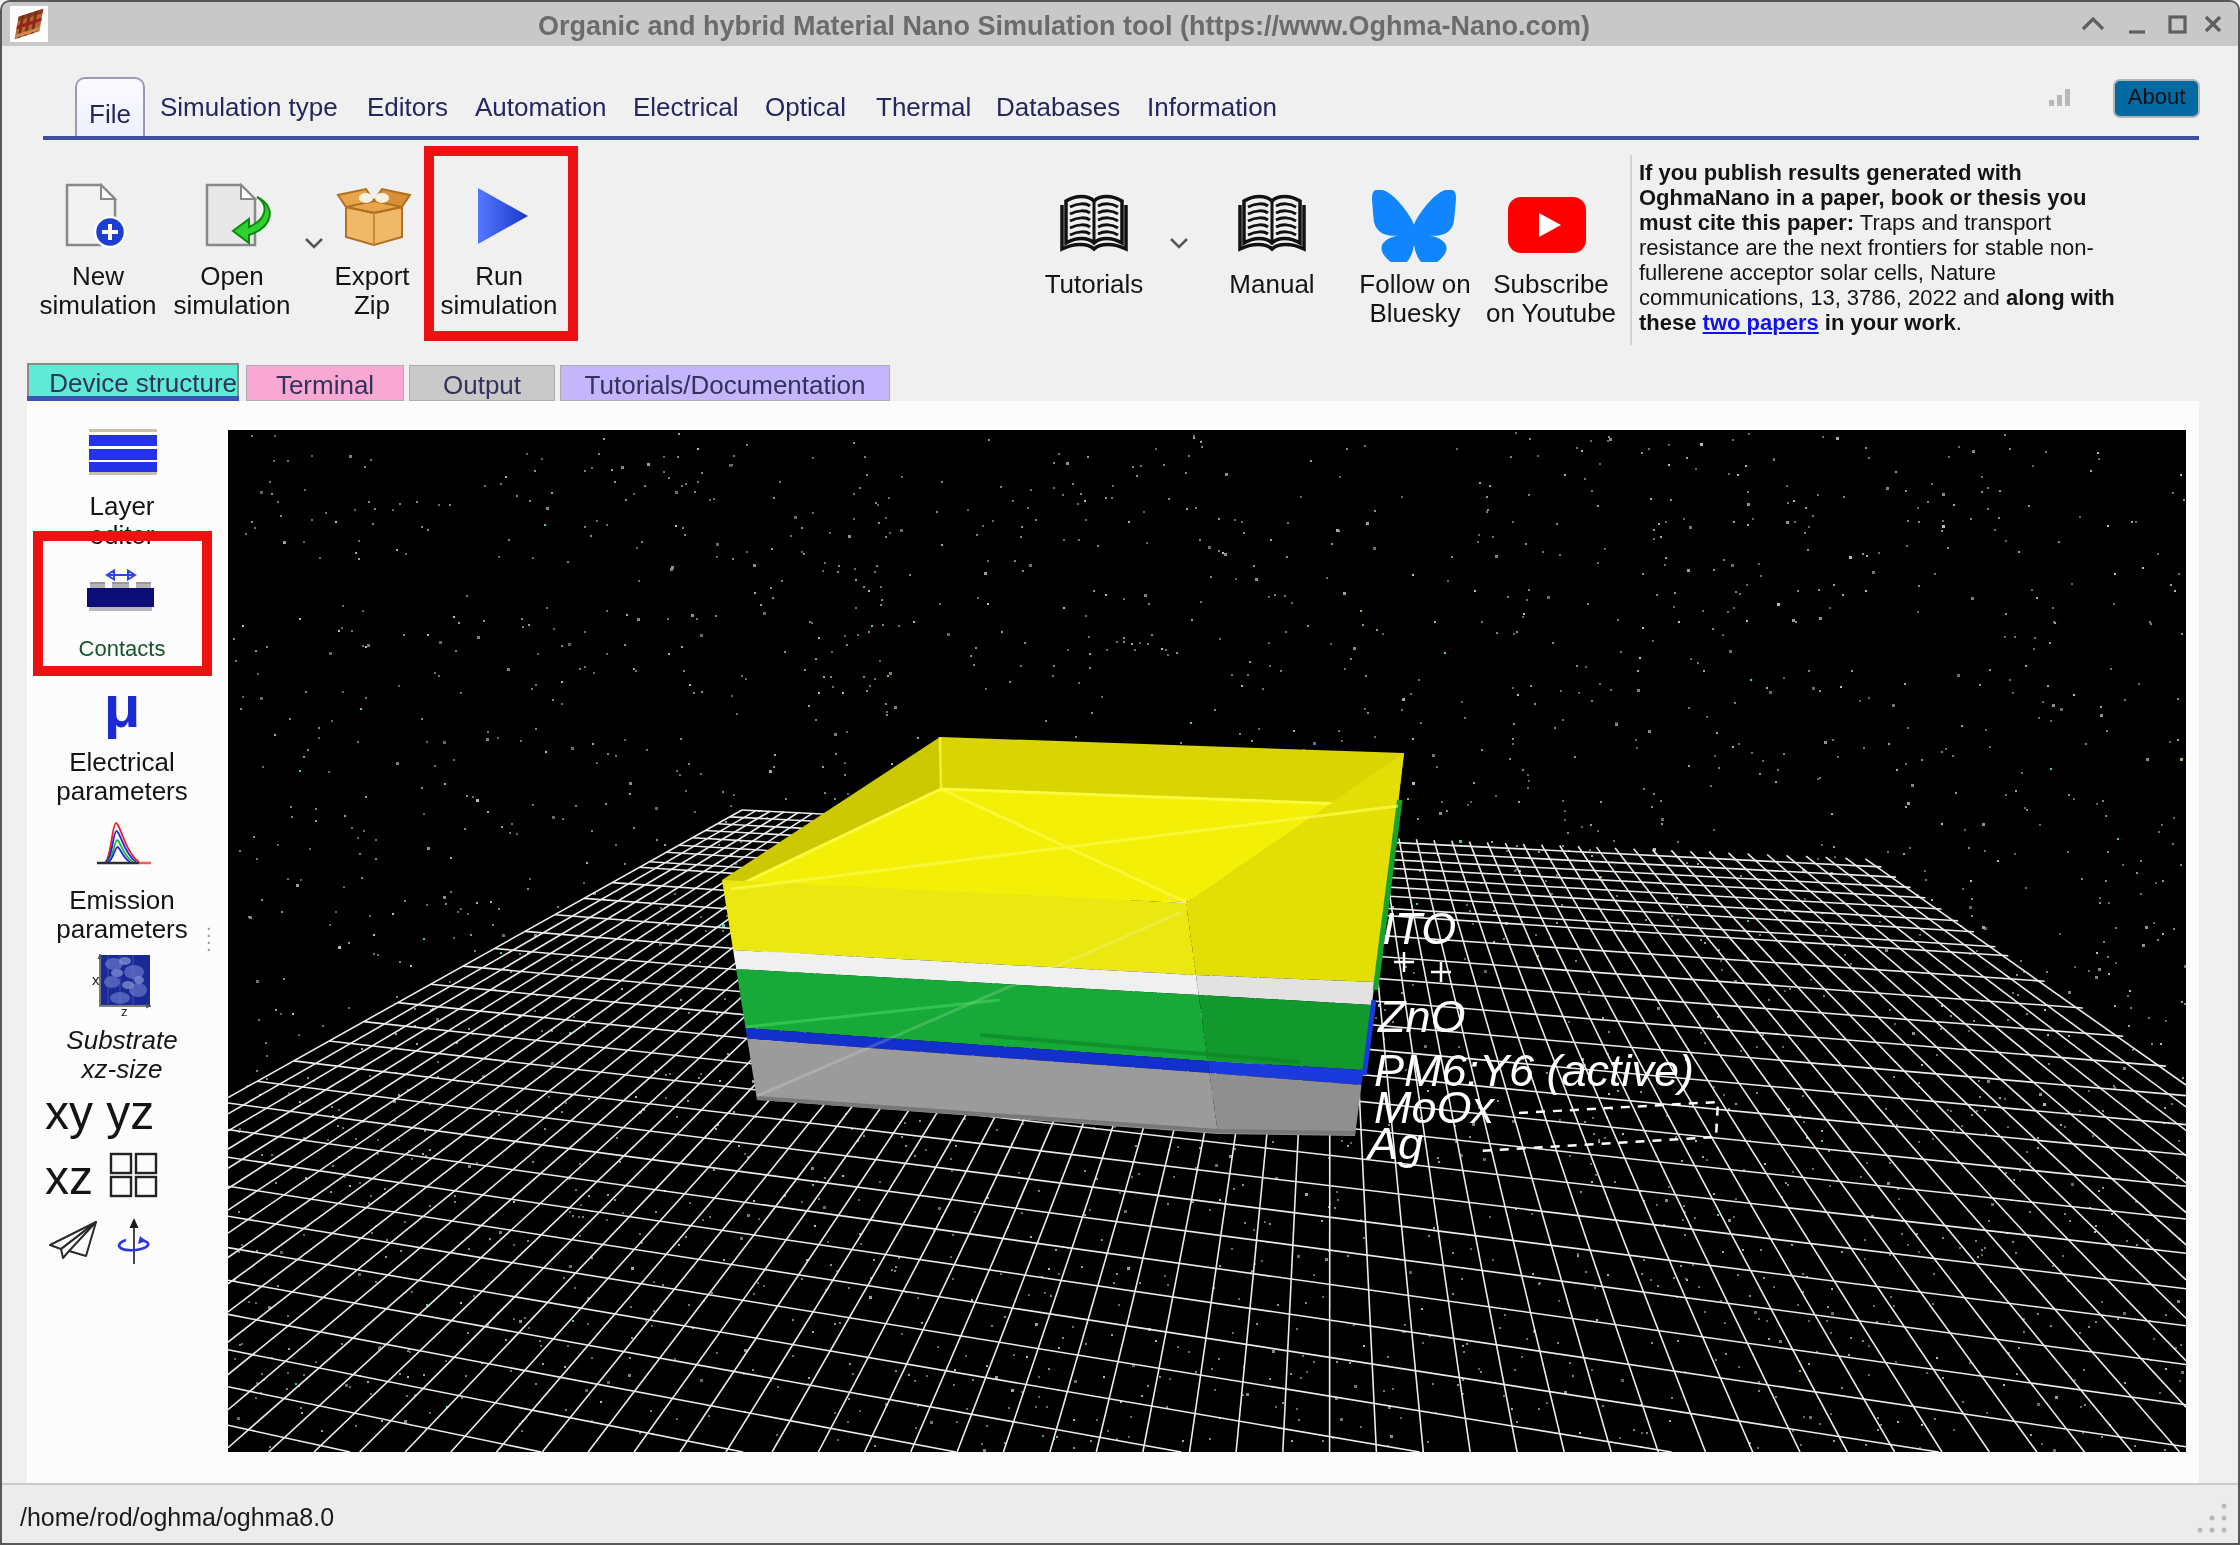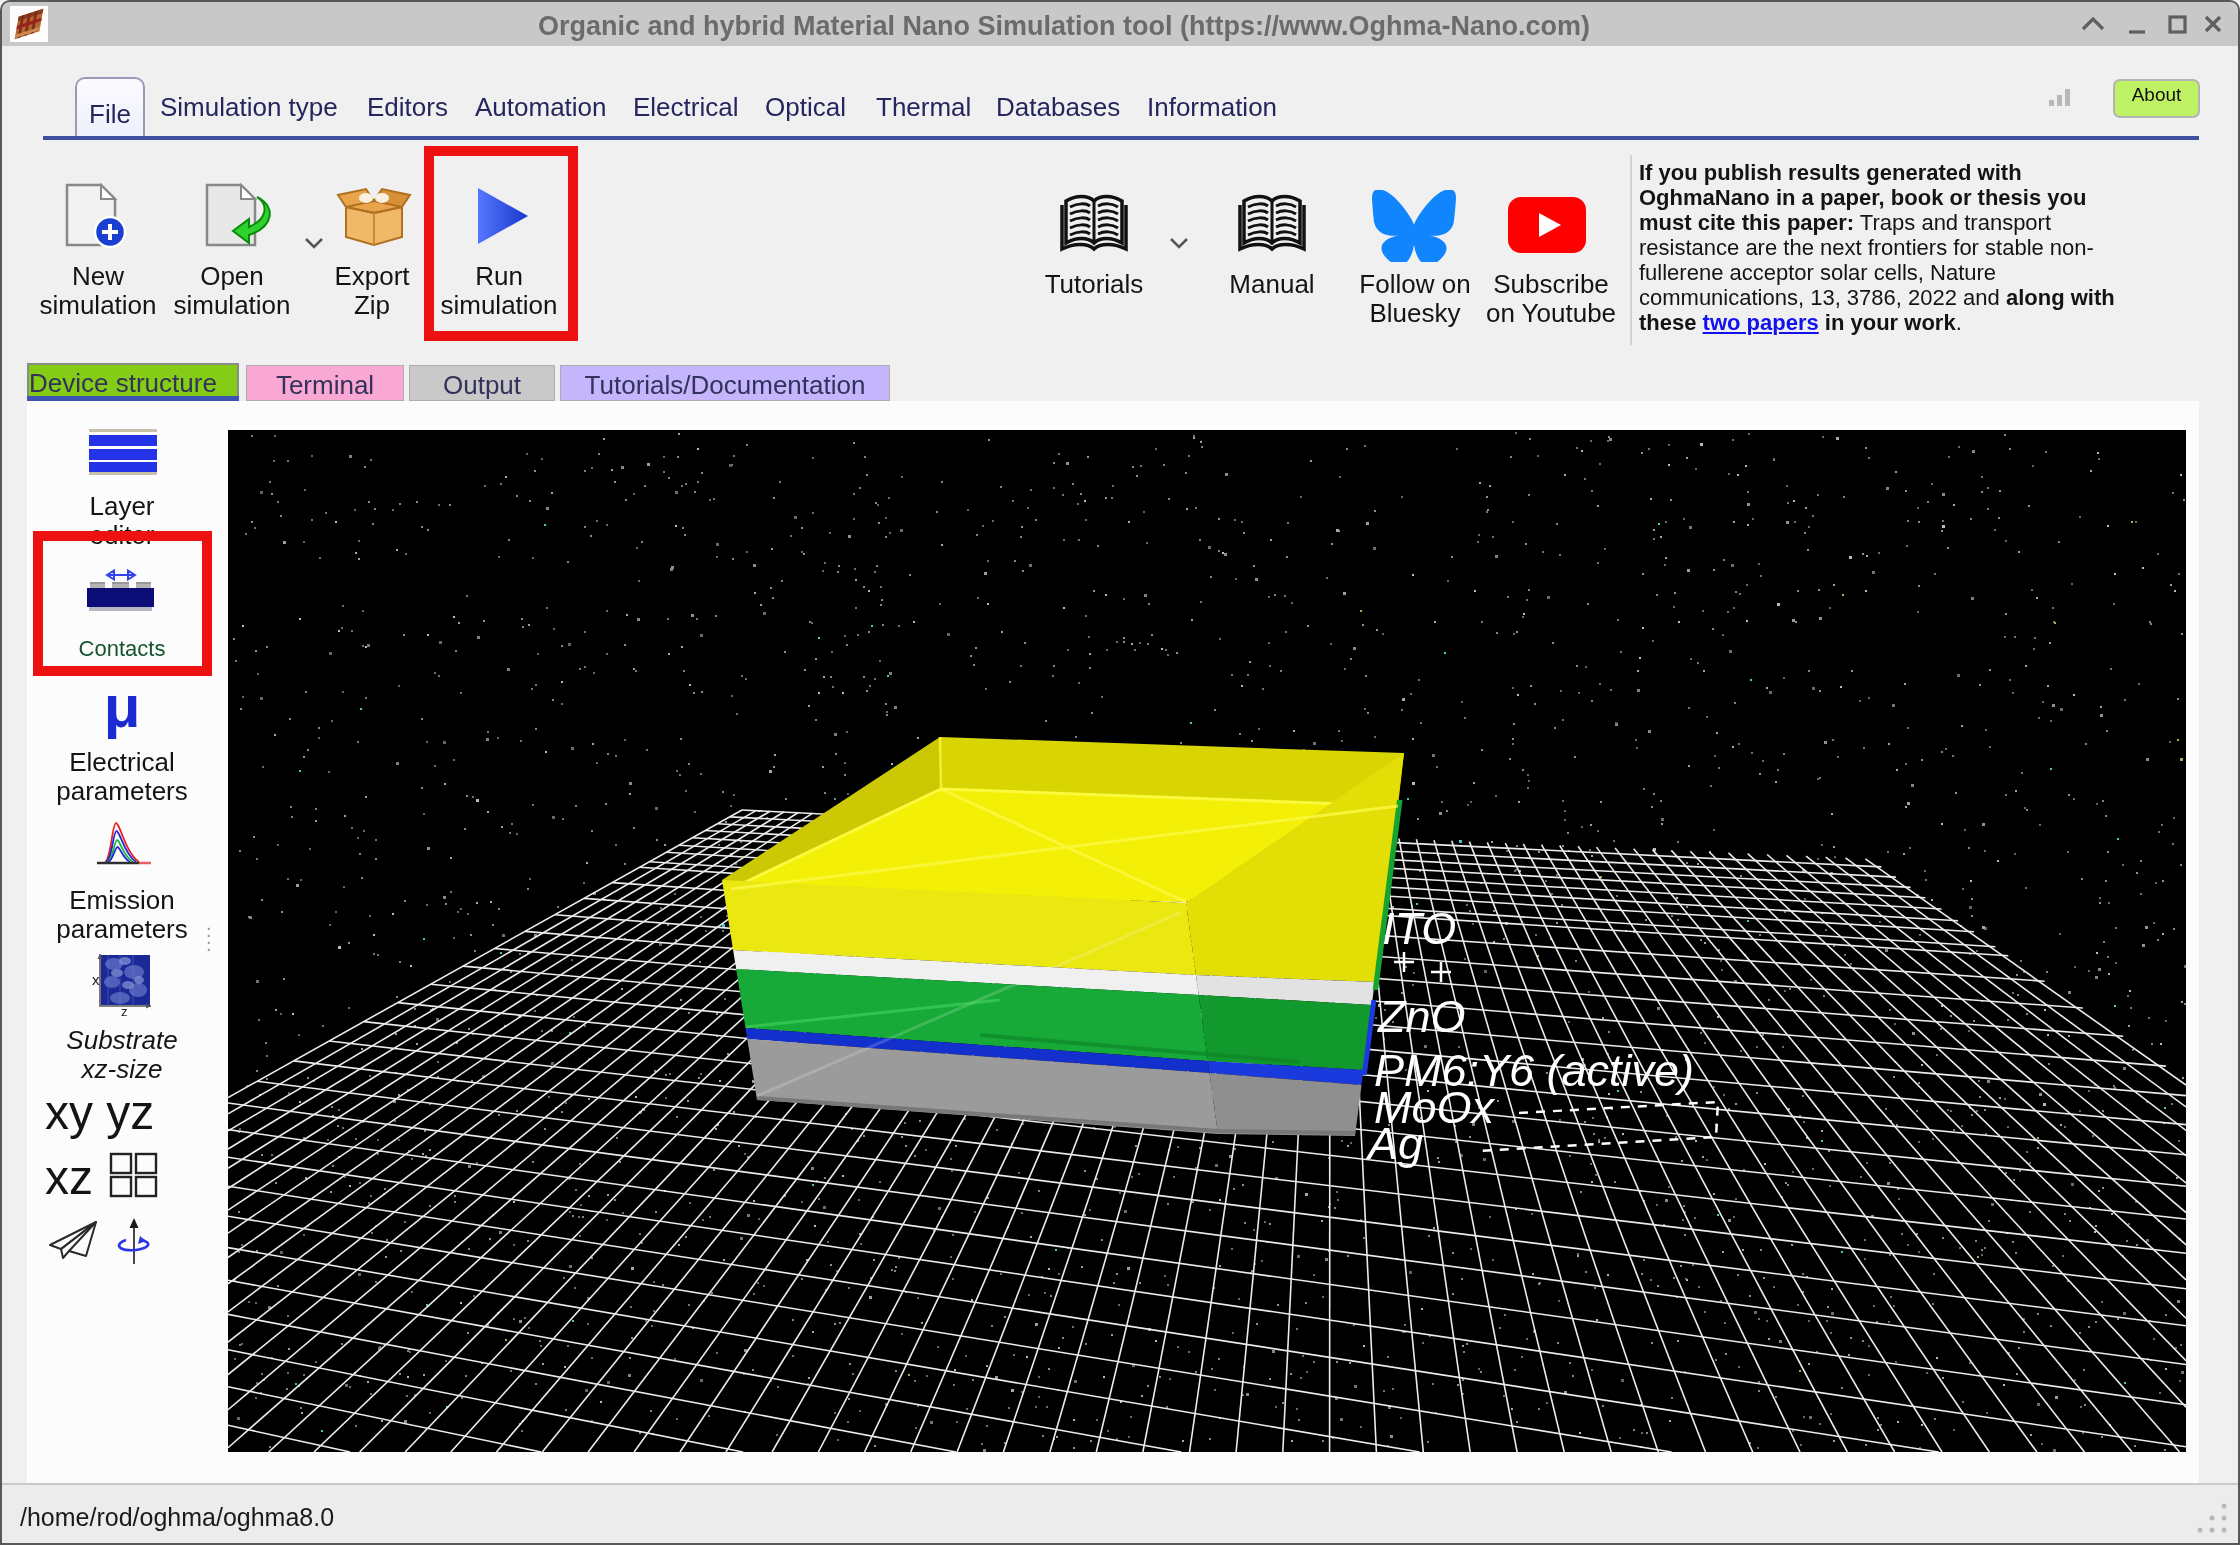--- a/index.html
+++ b/index.html
@@ -32,21 +32,21 @@
 <div style="position:absolute;left:75px;top:77px;width:70px;height:60px;background:linear-gradient(#fbfbff,#eef0fa);border:2px solid #9a9ab8;border-bottom:none;border-radius:10px 10px 0 0;box-sizing:border-box;text-align:center;font-size:26px;color:#26265e;padding-top:20px">File</div>
 <div style="position:absolute;left:160px;top:92px;font-size:26px;color:#26265e">Simulation type</div>
 <div style="position:absolute;left:367px;top:92px;font-size:26px;color:#26265e">Editors</div>
 <div style="position:absolute;left:475px;top:92px;font-size:26px;color:#26265e">Automation</div>
 <div style="position:absolute;left:633px;top:92px;font-size:26px;color:#26265e">Electrical</div>
 <div style="position:absolute;left:765px;top:92px;font-size:26px;color:#26265e">Optical</div>
 <div style="position:absolute;left:876px;top:92px;font-size:26px;color:#26265e">Thermal</div>
 <div style="position:absolute;left:996px;top:92px;font-size:26px;color:#26265e">Databases</div>
 <div style="position:absolute;left:1147px;top:92px;font-size:26px;color:#26265e">Information</div>
 <div style="position:absolute;left:43px;top:136px;width:2156px;height:4px;background:#3e4f9f"></div>
-<div style="position:absolute;left:2113px;top:79px;width:87px;height:39px;background:#bef264;border:2px solid #b4b4b4;border-radius:7px;box-sizing:border-box;text-align:center;font-size:19px;color:#111;padding-top:3px">About</div>
+<div style="position:absolute;left:2113px;top:79px;width:87px;height:39px;background:#0369a1;border:2px solid #b4b4b4;border-radius:7px;box-sizing:border-box;text-align:center;font-size:22px;color:#111;padding-top:3px">About</div>
 <svg style="position:absolute;left:2048px;top:86px" width="24" height="22" viewBox="0 0 24 22">
     <g fill="#b8b8b8">
       <rect x="1" y="14" width="5" height="6"></rect>
       <rect x="9" y="9" width="5" height="11"></rect>
       <rect x="17" y="3" width="5" height="17"></rect>
     </g>
   </svg>
 
 <svg style="position:absolute;left:63px;top:183px" width="70" height="70" viewBox="0 0 70 70">
     <path d="M 4 2 L 38 2 L 52 16 L 52 62 L 4 62 Z" fill="#f2f2f2" stroke="#888" stroke-width="2.5"></path>
@@ -115,21 +115,21 @@
   </svg>
 <div style="position:absolute;left:1024px;top:270px;width:140px;text-align:center;font-size:26px;color:#141414;font-weight:normal;line-height:29px;">Tutorials</div>
 <div style="position:absolute;left:1202px;top:270px;width:140px;text-align:center;font-size:26px;color:#141414;font-weight:normal;line-height:29px;">Manual</div>
 <div style="position:absolute;left:1345px;top:270px;width:140px;text-align:center;font-size:26px;color:#141414;font-weight:normal;line-height:29px;">Follow on<br>Bluesky</div>
 <div style="position:absolute;left:1476px;top:270px;width:150px;text-align:center;font-size:26px;color:#141414;font-weight:normal;line-height:29px;">Subscribe<br>on Youtube</div>
 <div style="position:absolute;left:1630px;top:155px;width:2px;height:190px;background:#d2d2d2"></div>
 <div style="position:absolute;left:1639px;top:160px;width:575px;font-size:22px;line-height:25px;color:#141414;white-space:nowrap"><b>If you publish results generated with</b><br><b>OghmaNano in a paper, book or thesis you</b><br><b>must cite this paper:</b> Traps and transport<br>resistance are the next frontiers for stable non-<br>fullerene acceptor solar cells, Nature<br>communications, 13, 3786, 2022 and <b>along with</b><br><b>these <a style="color:#1212ee">two papers</a> in your work</b>.</div>
 
 <div style="position:absolute;left:424px;top:146px;width:154px;height:195px;border:10px solid #ee1111;box-sizing:border-box;z-index:40"></div>
 
-<div style="position:absolute;left:27px;top:363px;width:212px;height:38px;background:#84cc16;border:2px solid #8a8a8a;border-bottom:none;box-sizing:border-box;text-align:left;font-size:26px;color:#32325a;padding-top:3px">Device structure</div>
+<div style="position:absolute;left:27px;top:363px;width:212px;height:38px;background:#5eead4;border:2px solid #8a8a8a;border-bottom:none;box-sizing:border-box;text-align:right;font-size:26px;color:#32325a;padding-top:3px">Device structure</div>
 <div style="position:absolute;left:27px;top:396px;width:212px;height:6px;background:#3e54b4"></div>
 <div style="position:absolute;left:246px;top:365px;width:158px;height:36px;background:#f9a8d4;border:1px solid #adadad;box-sizing:border-box;text-align:center;font-size:26px;color:#32325a;padding-top:4px">Terminal</div>
 <div style="position:absolute;left:409px;top:365px;width:146px;height:36px;background:#c9c9c9;border:1px solid #adadad;box-sizing:border-box;text-align:center;font-size:26px;color:#32325a;padding-top:4px">Output</div>
 <div style="position:absolute;left:560px;top:365px;width:330px;height:36px;background:#c4b5fd;border:1px solid #adadad;box-sizing:border-box;text-align:center;font-size:26px;color:#32325a;padding-top:4px">Tutorials/Documentation</div>
 
 <div style="position:absolute;left:27px;top:401px;width:2172px;height:1082px;background:#fcfcfc"></div>
 
 <svg style="position:absolute;left:89px;top:429px" width="68" height="46" viewBox="0 0 68 46">
     <rect x="0" y="0" width="68" height="3" fill="#c8c0a8"></rect>
     <rect x="0" y="43" width="68" height="3" fill="#c8c0a8"></rect>

